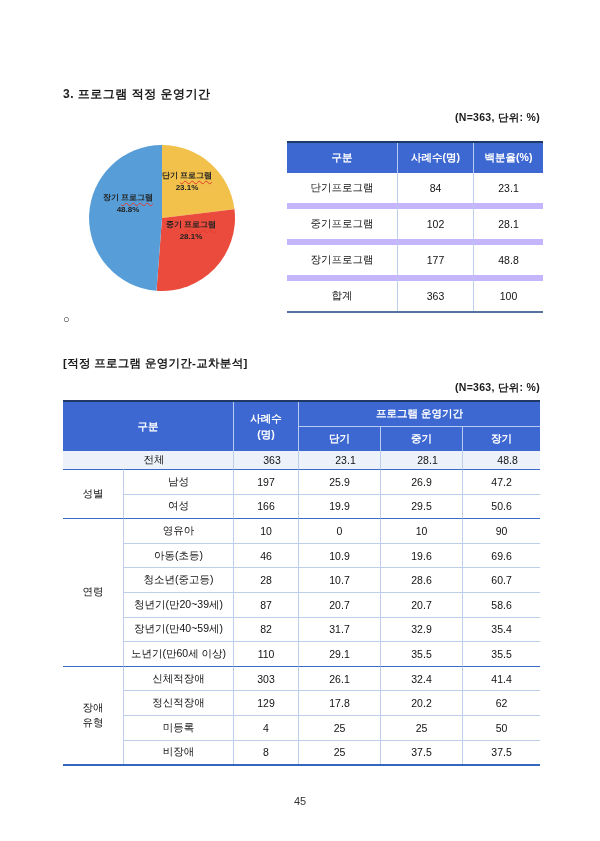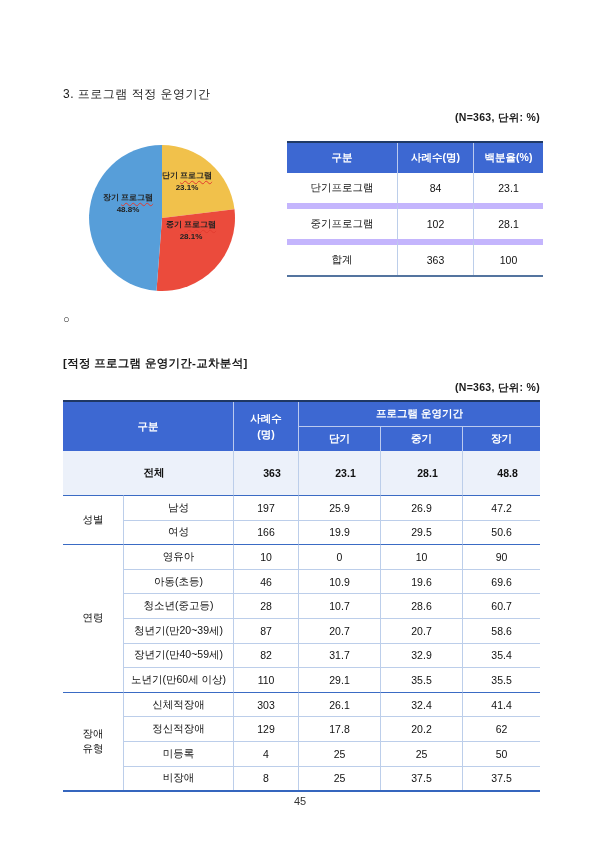--- a/index.html
+++ b/index.html
@@ -4,21 +4,21 @@
 <style>
   html,body{margin:0;padding:0;}
   body{background:#888;}
   .page{
     position:relative; width:600px; height:841px; margin:0 auto;
     background:#ffffff; overflow:hidden;
     font-family:"Liberation Sans","DejaVu Sans",sans-serif;
     color:#1a1a1a;
   }
   .abs{position:absolute;}
-  .h1{left:63px; top:86px; font-size:12px; font-weight:400; letter-spacing:.5px;}
+  .h1{left:63px; top:86px; font-size:12px; font-weight:700; letter-spacing:.5px;}
   .nnote{right:60px; font-size:10.5px; font-weight:700; letter-spacing:.3px;}
   .nnote1{top:111px;}
   .nnote2{top:381px;}
 
   
   .pie-wrap{left:86px; top:142px; width:152px; height:152px;}
   .pie-label{position:absolute; transform:translateX(-50%); text-align:center;
     font-size:8px; font-weight:700; color:#222; line-height:11.5px; white-space:nowrap;}
   .sq{text-decoration-line:underline; text-decoration-style:wavy;
       text-decoration-color:#e23b2e; text-decoration-thickness:1px; text-underline-offset:2px;}
@@ -39,21 +39,21 @@
   
   .t2{left:63px; top:400px; width:477px; font-size:10.5px;
       border-top:2px solid #1f3864; border-bottom:2px solid #3566be;}
   .t2 th{background:#3d68d2; color:#ffffff; font-weight:700; height:24px;}
   .t2 th.vl{border-left:1px solid rgba(255,255,255,.65);}
   .t2 th.hl{border-top:1px solid rgba(255,255,255,.65);}
   .t2 td{height:23.6px; color:#111;}
   .t2 td.vl{border-left:1px solid #bcceea;}
   .t2 tr.gl td{border-top:1.5px solid #3a6bc4;}
   .t2 tr.tl td{border-top:1px solid #bcceea;}
-  .t2 tr.total td{background:#ecf1fa; font-weight:700; height:44px;padding-left:12px;}
+  .t2 tr.total td{background:#ecf1fa; font-weight:400; height:18px;padding-left:12px;}
   .pre{white-space:pre-line; line-height:1.45;}
 
   
   .bullet-marker{left:63px; top:313px; font-size:11px;}
   .bullet-text{left:86px; top:313px; width:456px; font-size:11px; line-height:21px;
     text-align:justify; letter-spacing:.2px; word-break:keep-all;}
   .xtitle{left:63px; top:356px; font-size:11.5px; font-weight:700; letter-spacing:.3px;}
 
   .pagenum{left:0; top:795px; width:100%; text-align:center;
     font-family:Liberation Sans, sans-serif; font-size:11px; color:#333;}
@@ -104,20 +104,25 @@
         <td>단기프로그램</td>
         <td class="vl">84</td>
         <td class="vl">23.1</td>
       </tr>
       <tr class="tl">
         <td>중기프로그램</td>
         <td class="vl">102</td>
         <td class="vl">28.1</td>
       </tr>
       <tr class="tl">
+        <td>장기프로그램</td>
+        <td class="vl">177</td>
+        <td class="vl">48.8</td>
+      </tr>
+      <tr class="tl">
         <td>합계</td>
         <td class="vl">363</td>
         <td class="vl">100</td>
       </tr>
     </tbody>
   </table>
 
   <div class="abs bullet-marker">○</div>
 
   <div class="abs xtitle">[적정 프로그램 운영기간-교차분석]</div>

